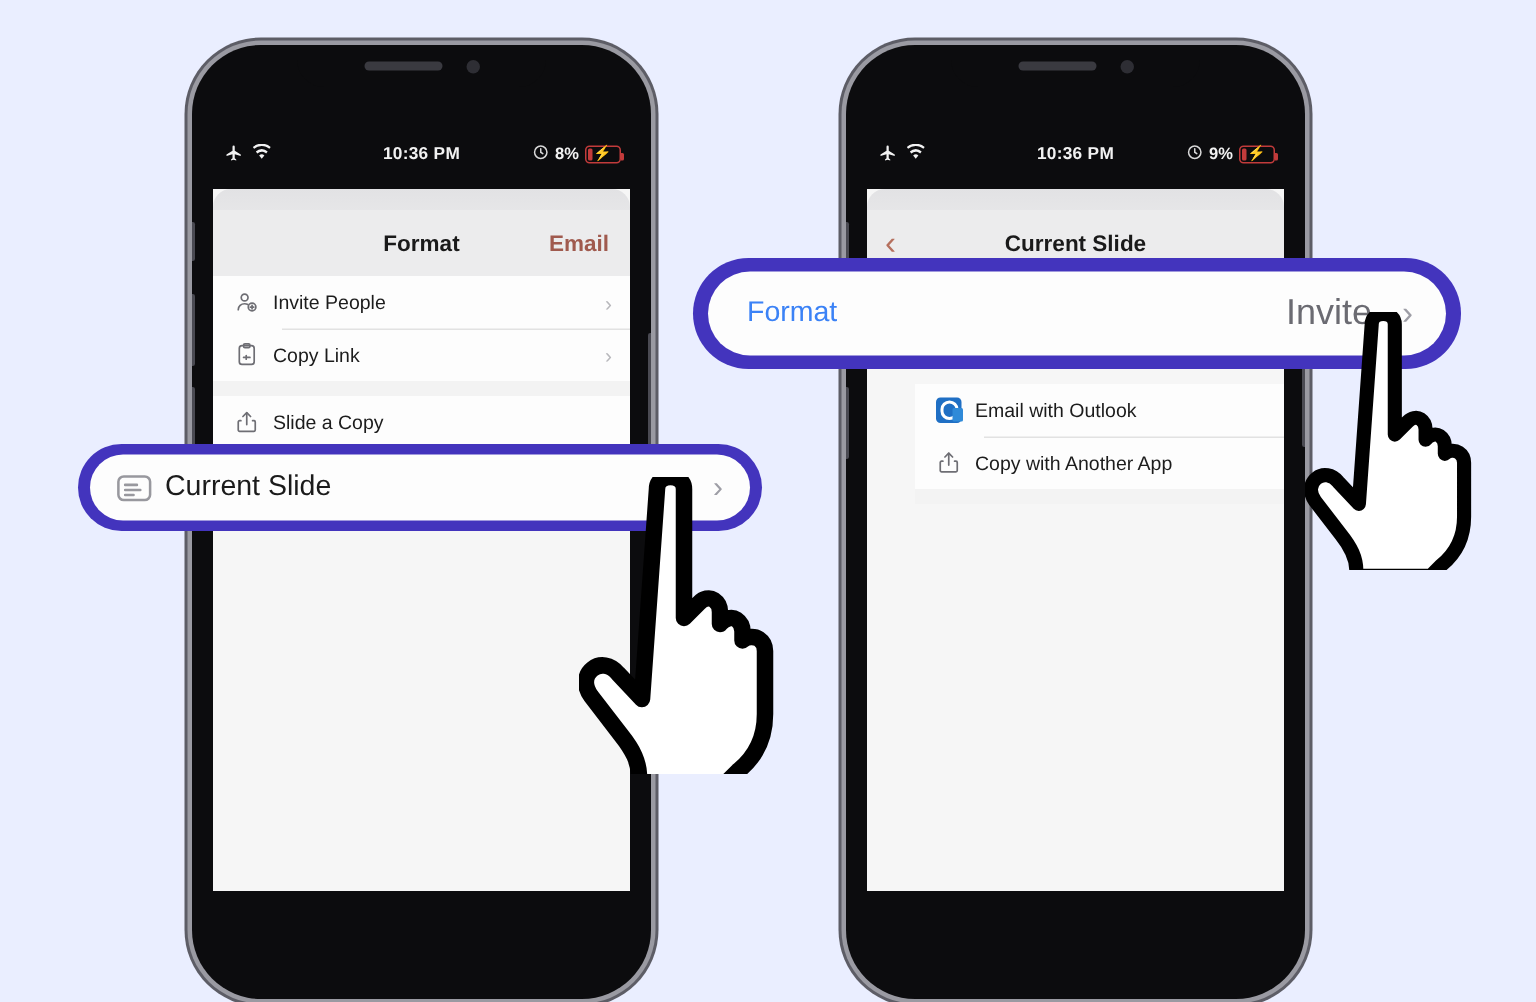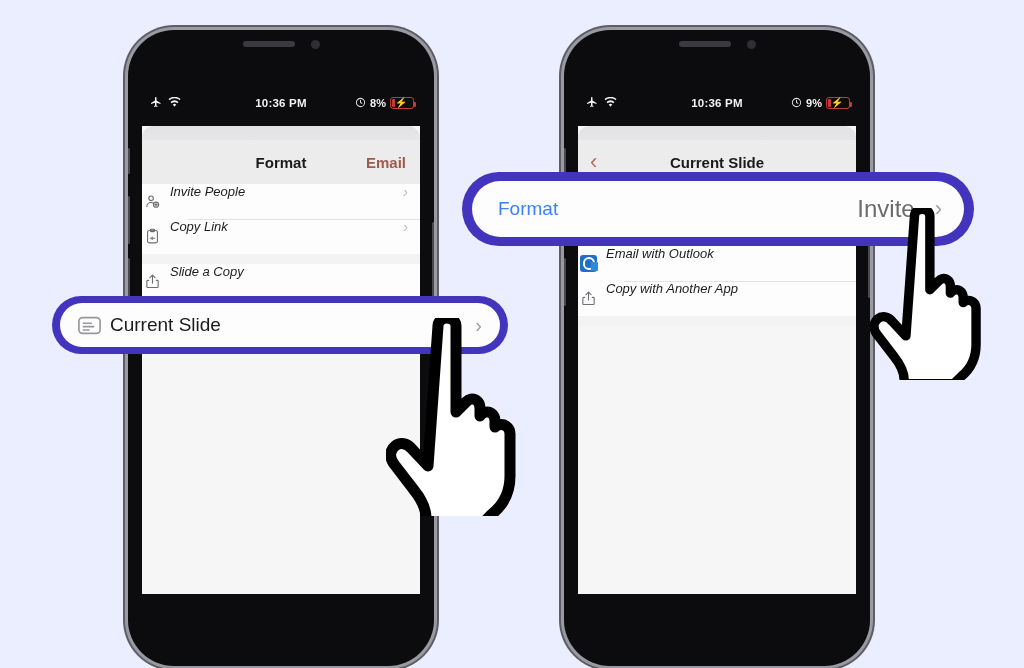--- a/index.html
+++ b/index.html
@@ -92,22 +92,22 @@
     font-weight: 600; color: #a05a4e;
   }
   .nav-back {
     position: absolute; left: 12px; font-size: 22px; color: #b5705e;
     font-weight: 300; line-height: 1;
   }
 
   
   .list { position: absolute; left: 0; right: 0; top: 58px; background: #fdfdfd; }
   .row {
-    display: flex; height: 35px;
-    padding: 0 12px 0 2px; position: relative; background: #fdfdfd; font-style: italic;
+    display: flex; align-items: center; height: 35px;
+    padding: 0 12px 0 14px; position: relative; background: #fdfdfd;
   }
   .row + .row::before {
     content: ""; position: absolute; left: 46px; right: 0; top: 0; height: 1px;
     background: #e2e2e2;
   }
   .row .ico { width: 26px; flex: 0 0 26px; display: flex; align-items: center; }
   .row .lbl { flex: 1; font-size: 13px; color: #1c1c1c; }
   .row .chev { color: #b8b8bc; font-size: 14px; font-weight: 300; }
   .gap { height: 10px; background: #f3f3f3; }
 
@@ -301,21 +301,21 @@
     </div>
 
     <div class="screen">
       <div class="sheet-top"></div>
 
       <div class="navbar">
         <div class="nav-back">‹</div>
         <div class="nav-title">Current Slide</div>
       </div>
 
-      <div class="list" style="top:120px;">
+      <div class="list" style="top:130px;margin-left:32px;">
 
         <div class="row">
           <span class="ico">
             <span class="outlook-ico">
                 <span class="flap"></span>
               </span>
           </span>
           <span class="lbl">Email with Outlook</span>
           <span class="chev"></span>
         </div>

